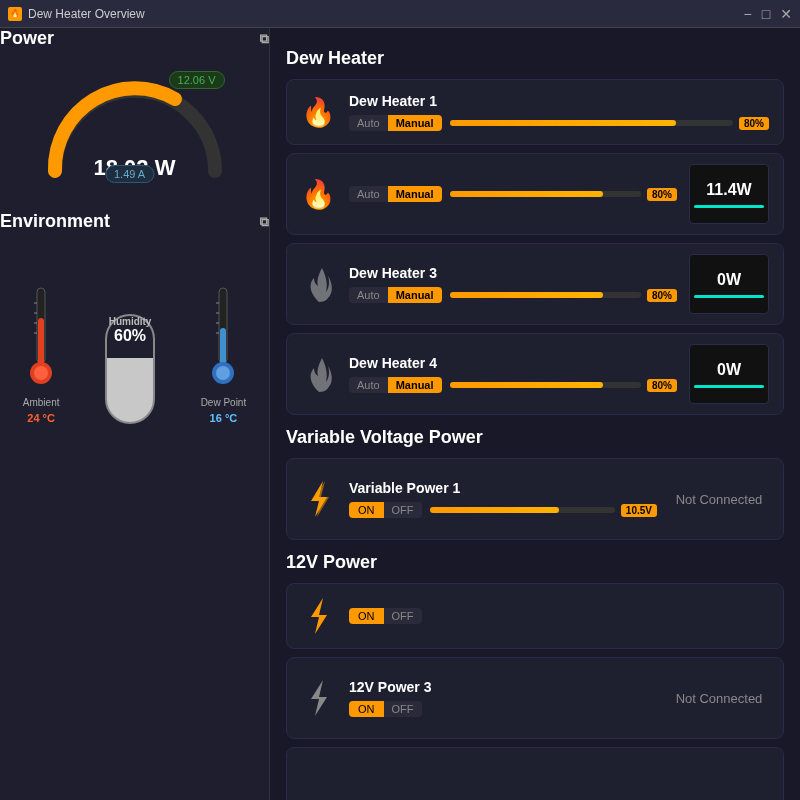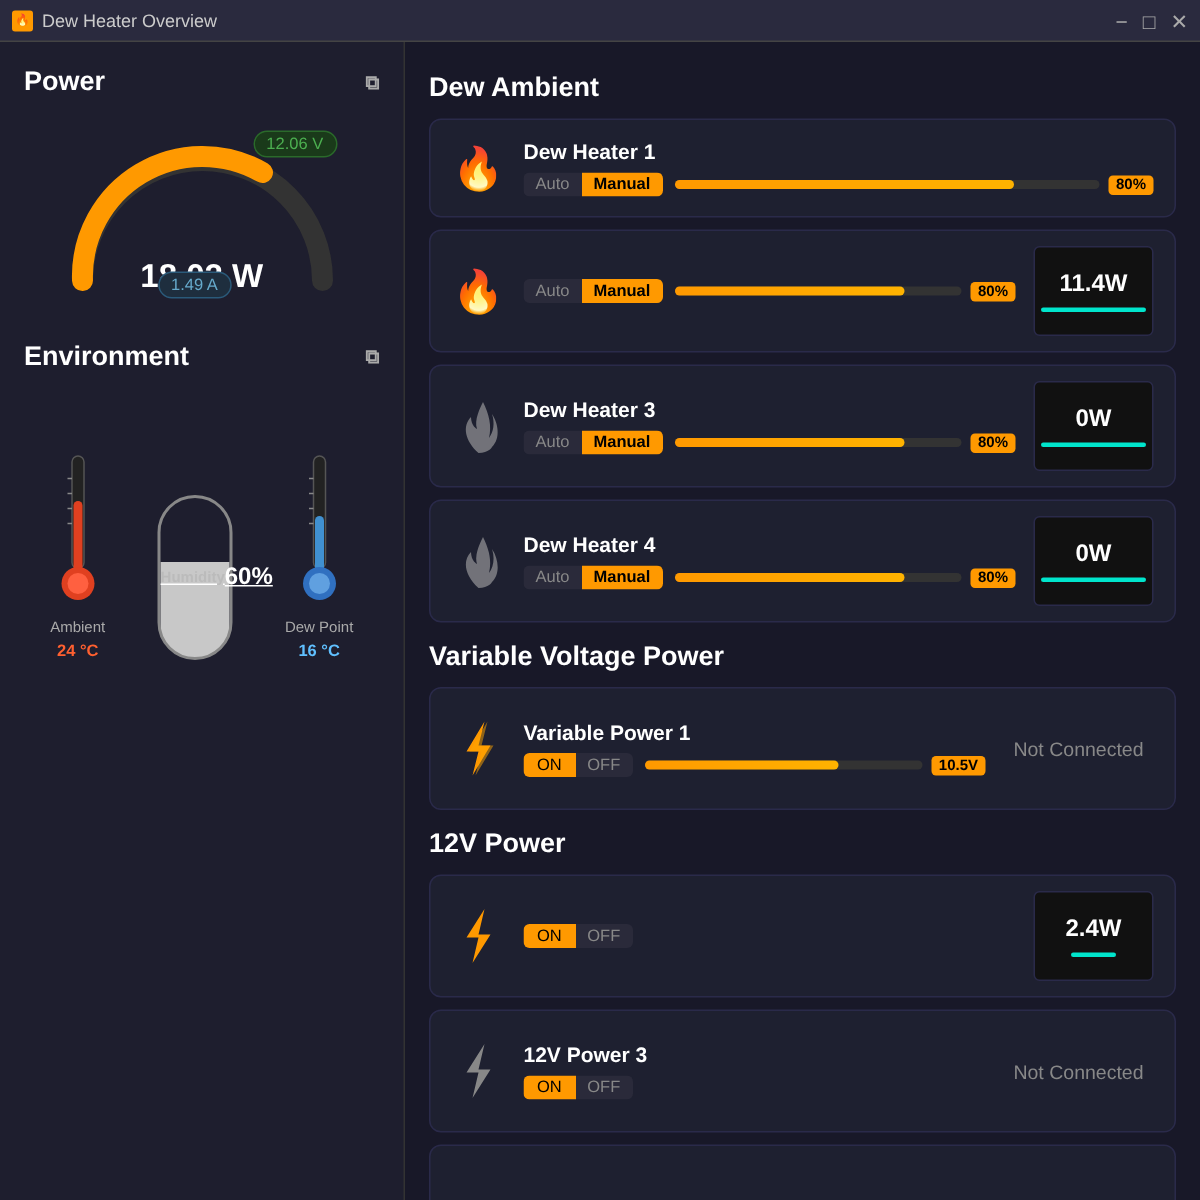--- a/index.html
+++ b/index.html
@@ -54,21 +54,21 @@
     
     .main {
       display: flex;
       height: 772px;
     }
 
     
     .left-panel {
       width: 270px;
       background: #1e1e2e;
-      padding: 16px;
+      padding: 0;
       flex-shrink: 0;
       border-right: 1px solid #333;
     }
 
     .panel-section-title {
       font-size: 18px;
       font-weight: bold;
       color: #fff;
       margin-bottom: 12px;
       display: flex;
@@ -172,22 +172,21 @@
       height: 110px;
       border: 2px solid #888;
       border-radius: 50px;
       background: linear-gradient(to bottom, #1e1e2e 40%, #c8c8c8 40%);
       display: flex;
       align-items: center;
       justify-content: flex-start;
       font-size: 13px;
       font-weight: bold;
       color: #fff;
-      flex-direction: row;
-      text-decoration: underline;
+      flex-direction: column;
     }
 
     
     .right-panel {
       flex: 1;
       padding: 16px;
       overflow-y: auto;
       background: #181828;
     }
     .right-panel::-webkit-scrollbar { width: 8px; }
@@ -413,21 +412,21 @@
           </svg>
           <div class="thermo-label">Dew Point</div>
           <div class="thermo-value blue">16 °C</div>
         </div>
       </div>
     </div>
   </div>
 
   <div class="right-panel">
 
-    <div class="section-title">Dew Ambient</div>
+    <div class="section-title">Dew Heater</div>
 
     <div class="device-card">
       <div class="device-icon">
         <span style="font-size:28px;color:#ff7030;">🔥</span>
       </div>
       <div class="device-info">
         <div class="device-name">Dew Heater 1</div>
         <div class="device-controls">
           <div class="btn-group">
             <button class="btn-auto">Auto</button>
@@ -559,24 +558,20 @@
         </svg>
       </div>
       <div class="device-info">
         <div class="device-controls">
           <div class="btn-group">
             <button class="btn-on">ON</button>
             <button class="btn-off">OFF</button>
           </div>
         </div>
       </div>
-      <div class="device-value">
-        <span class="device-value-text">2.4W</span>
-        <div class="device-value-bar" style="width:30px;background:#00e5cc;"></div>
-      </div>
     </div>
 
     <div class="device-card">
       <div class="device-icon">
         <svg width="28" height="38" viewBox="0 0 28 38">
           <polygon points="18,1 6,20 14,20 10,37 22,18 14,18" fill="#888"></polygon>
         </svg>
       </div>
       <div class="device-info">
         <div class="device-name">12V Power 3</div>

